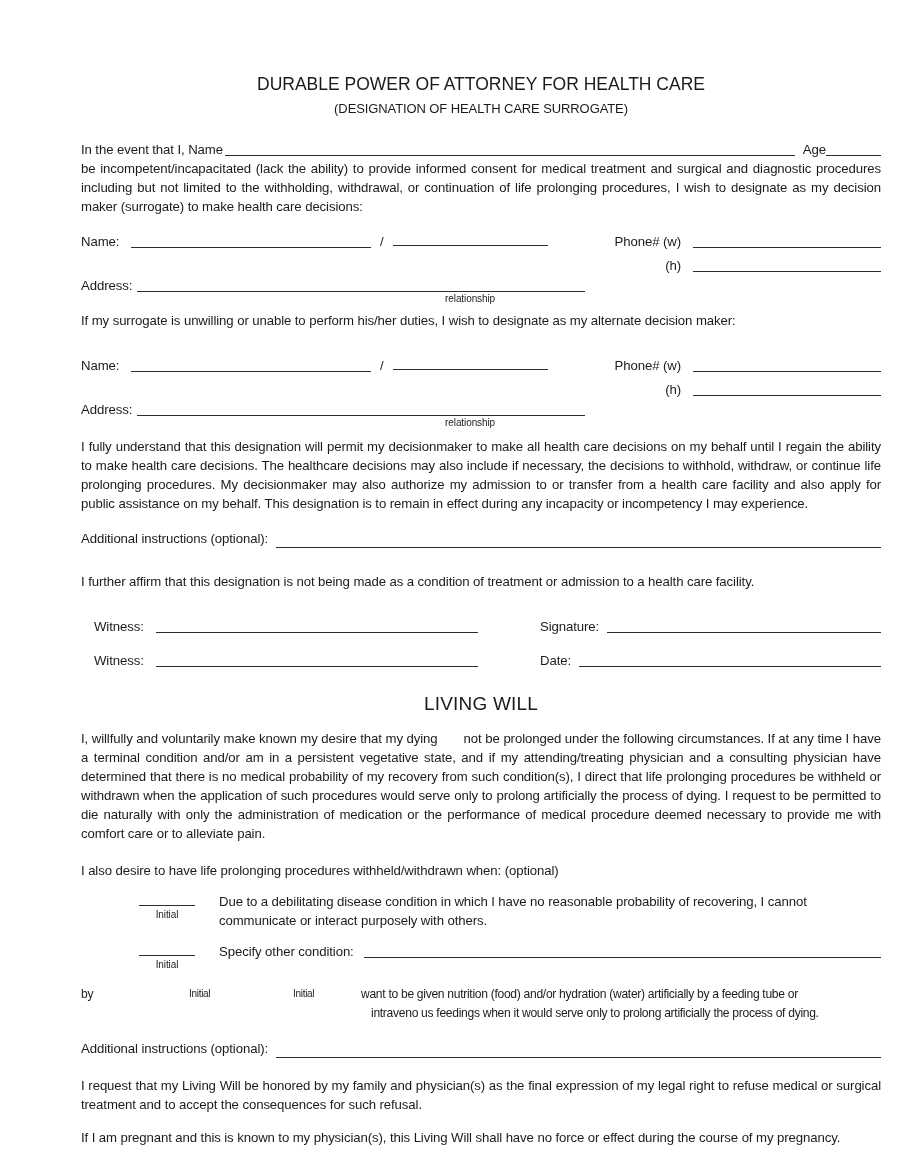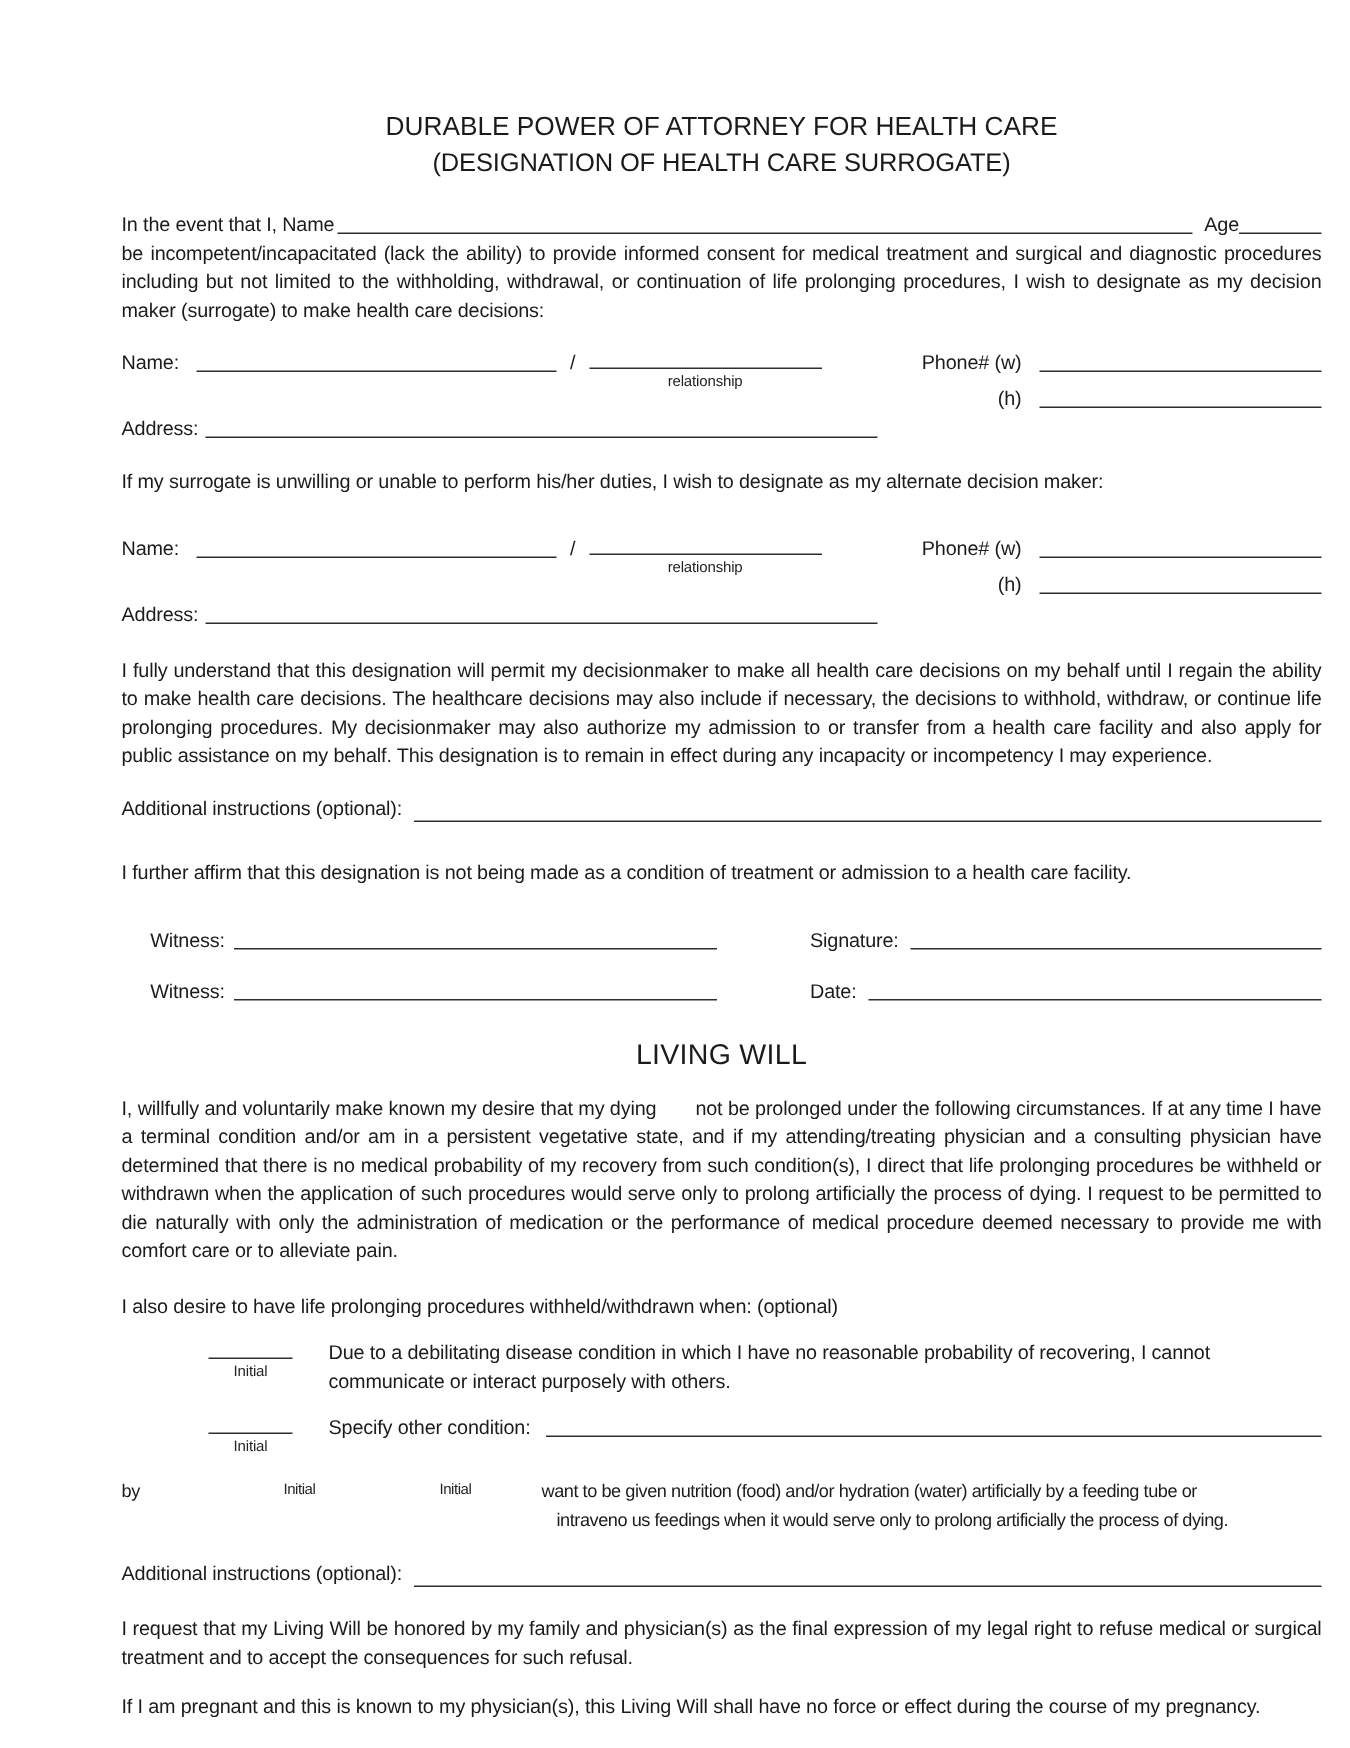--- a/index.html
+++ b/index.html
@@ -6,62 +6,62 @@
   .page{
     width:900px;height:1165px;background:#ffffff;overflow:hidden;
     font-family:"Liberation Sans","DejaVu Sans",sans-serif;
     color:#1b1b1b;font-size:13.2px;line-height:19px;letter-spacing:-0.1px;
     position:relative;
     padding-left:45px;
   }
   .content{padding:0 64px 0 36px;}
   .header{margin-top:74px;text-align:center;}
   .doc-title{font-size:17.5px;line-height:21px;font-weight:500;letter-spacing:0;}
-  .doc-subtitle{font-size:17px;margin-top:4px;}
+  .doc-subtitle{font-size:13px;margin-top:4px;}
   .just{text-align:justify;}
   p{margin:0;}
   .blank{
     display:inline-block;border-bottom:1px solid #2e2e2e;height:13px;
     position:relative;top:2px;
   }
   .intro{margin-top:22px;}
   .intro-l1{display:flex;align-items:baseline;white-space:nowrap;text-align:right;}
   .intro-l1 .lead{margin-right:2px;}
   .intro-l1 .age{margin-left:8px;}
   .nameblank{flex:1;}
   .ageblank{width:55px;}
   .intro-l1 .tail{margin-left:8px;}
 
   .designee{margin-top:16px;}
   .designee-r1{display:flex;align-items:baseline;height:44px;}
   .lbl-name{width:50px;flex-shrink:0;}
   .b-name{width:240px;flex-shrink:0;}
   .slash{margin:0 9px;}
-  .rel-col{width:155px;flex-shrink:0;display:flex;flex-direction:column;align-items:center;}
+  .rel-col{width:155px;flex-shrink:0;display:flex;flex-direction:column;align-items:center;gap:44px;}
   .rel-col .blank{width:100%;top:0;}
   .small-lbl{font-size:10px;line-height:13px;color:#242424;margin-top:2px;}
   .phone-col{margin-left:auto;display:flex;flex-direction:column;gap:5px;width:268px;flex-shrink:0;}
   .phone-row{display:flex;align-items:baseline;gap:12px;}
   .phone-lbl{width:68px;text-align:right;flex-shrink:0;}
   .phone-blank{flex:1;}
   .designee-r2{display:flex;align-items:baseline;margin-top:0;}
   .lbl-addr{width:56px;flex-shrink:0;}
   .b-addr{width:448px;}
 
   .alt-intro{margin-top:16px;}
   .designee2{margin-top:26px;}
   .understanding{margin-top:18px;}
   .addl{display:flex;align-items:center;margin-top:16px;}
   .addl .blank{flex:1;margin-left:8px;}
   .affirm{margin-top:24px;}
 
   .witness-block{margin-top:26px;padding-left:13px;display:flex;flex-direction:column;gap:15px;}
   .wit-row{display:flex;align-items:baseline;}
   .wit-left{width:384px;display:flex;align-items:baseline;flex-shrink:0;}
-  .wit-left .lbl{width:62px;flex-shrink:0;text-align:center;}
+  .wit-left .lbl{width:62px;flex-shrink:0;}
   .wit-left .blank{flex:1;}
   .wit-right{flex:1;margin-left:62px;display:flex;align-items:baseline;}
   .wit-right .lbl{margin-right:8px;white-space:nowrap;}
   .wit-right .blank{flex:1;}
 
   .lw-head{margin-top:24px;text-align:center;font-size:19px;letter-spacing:0.2px;}
   .lw-decl{margin-top:16px;}
   .gapspace{display:inline-block;width:26px;}
   .optional{margin-top:18px;}
 

